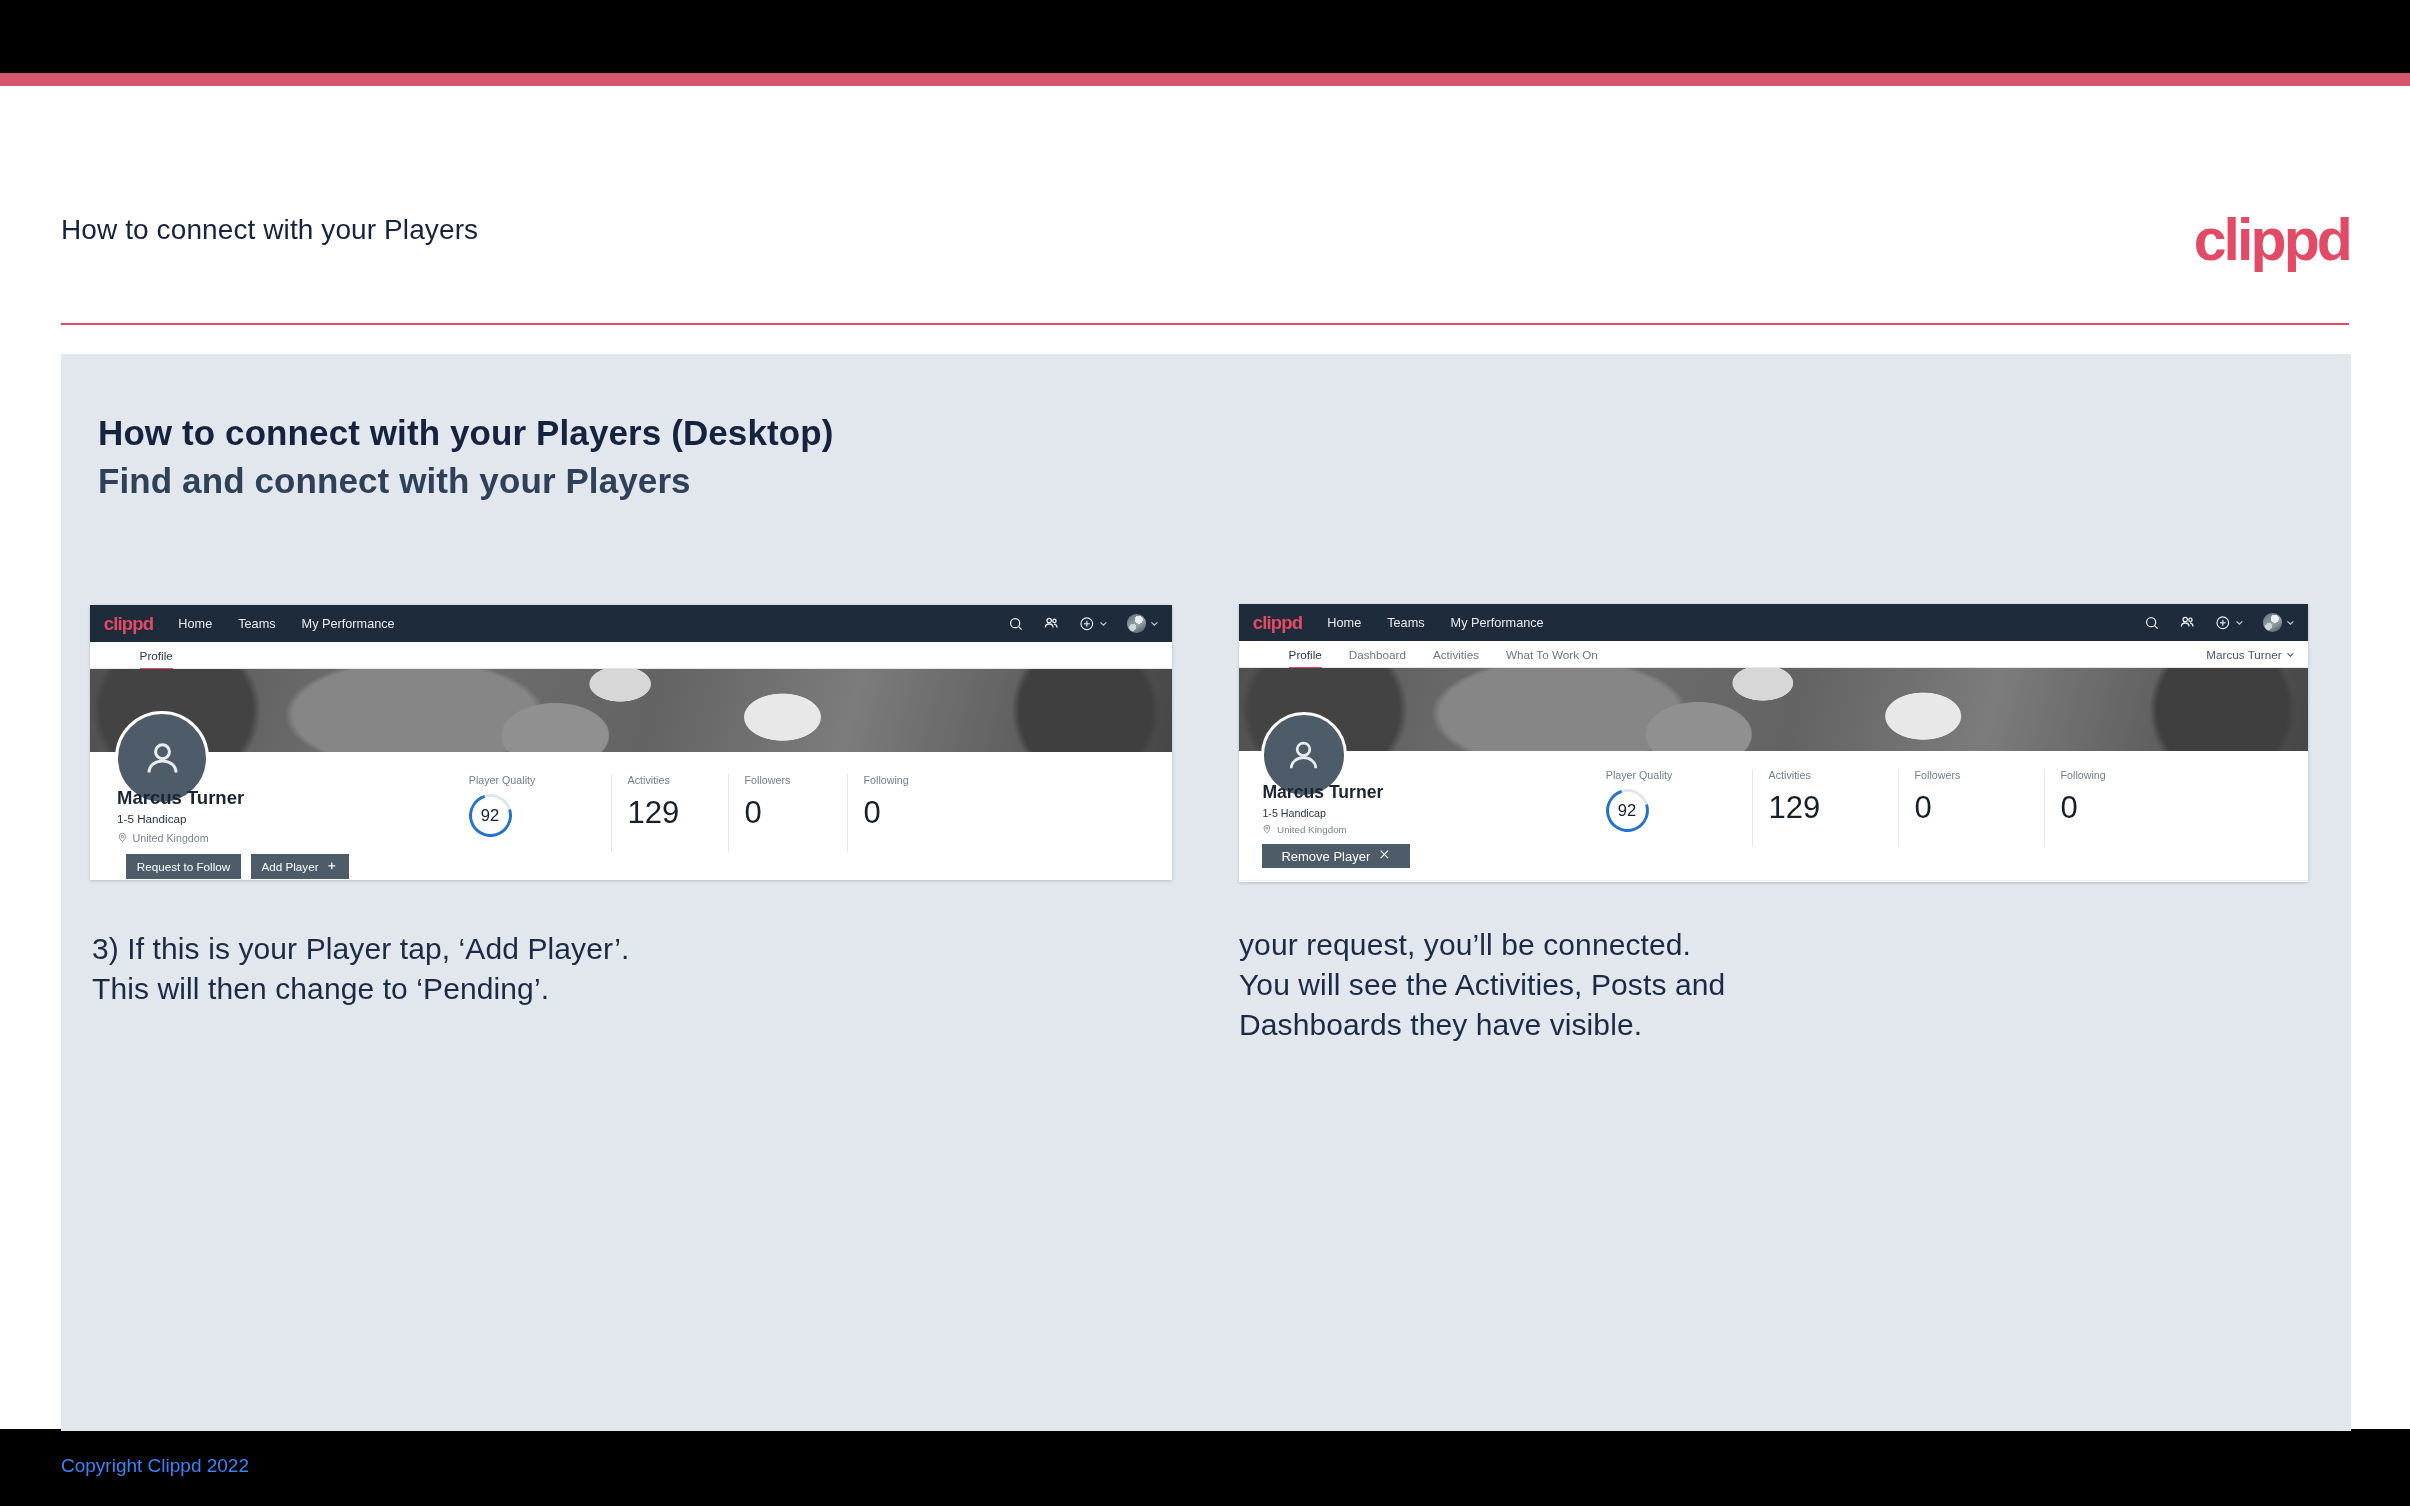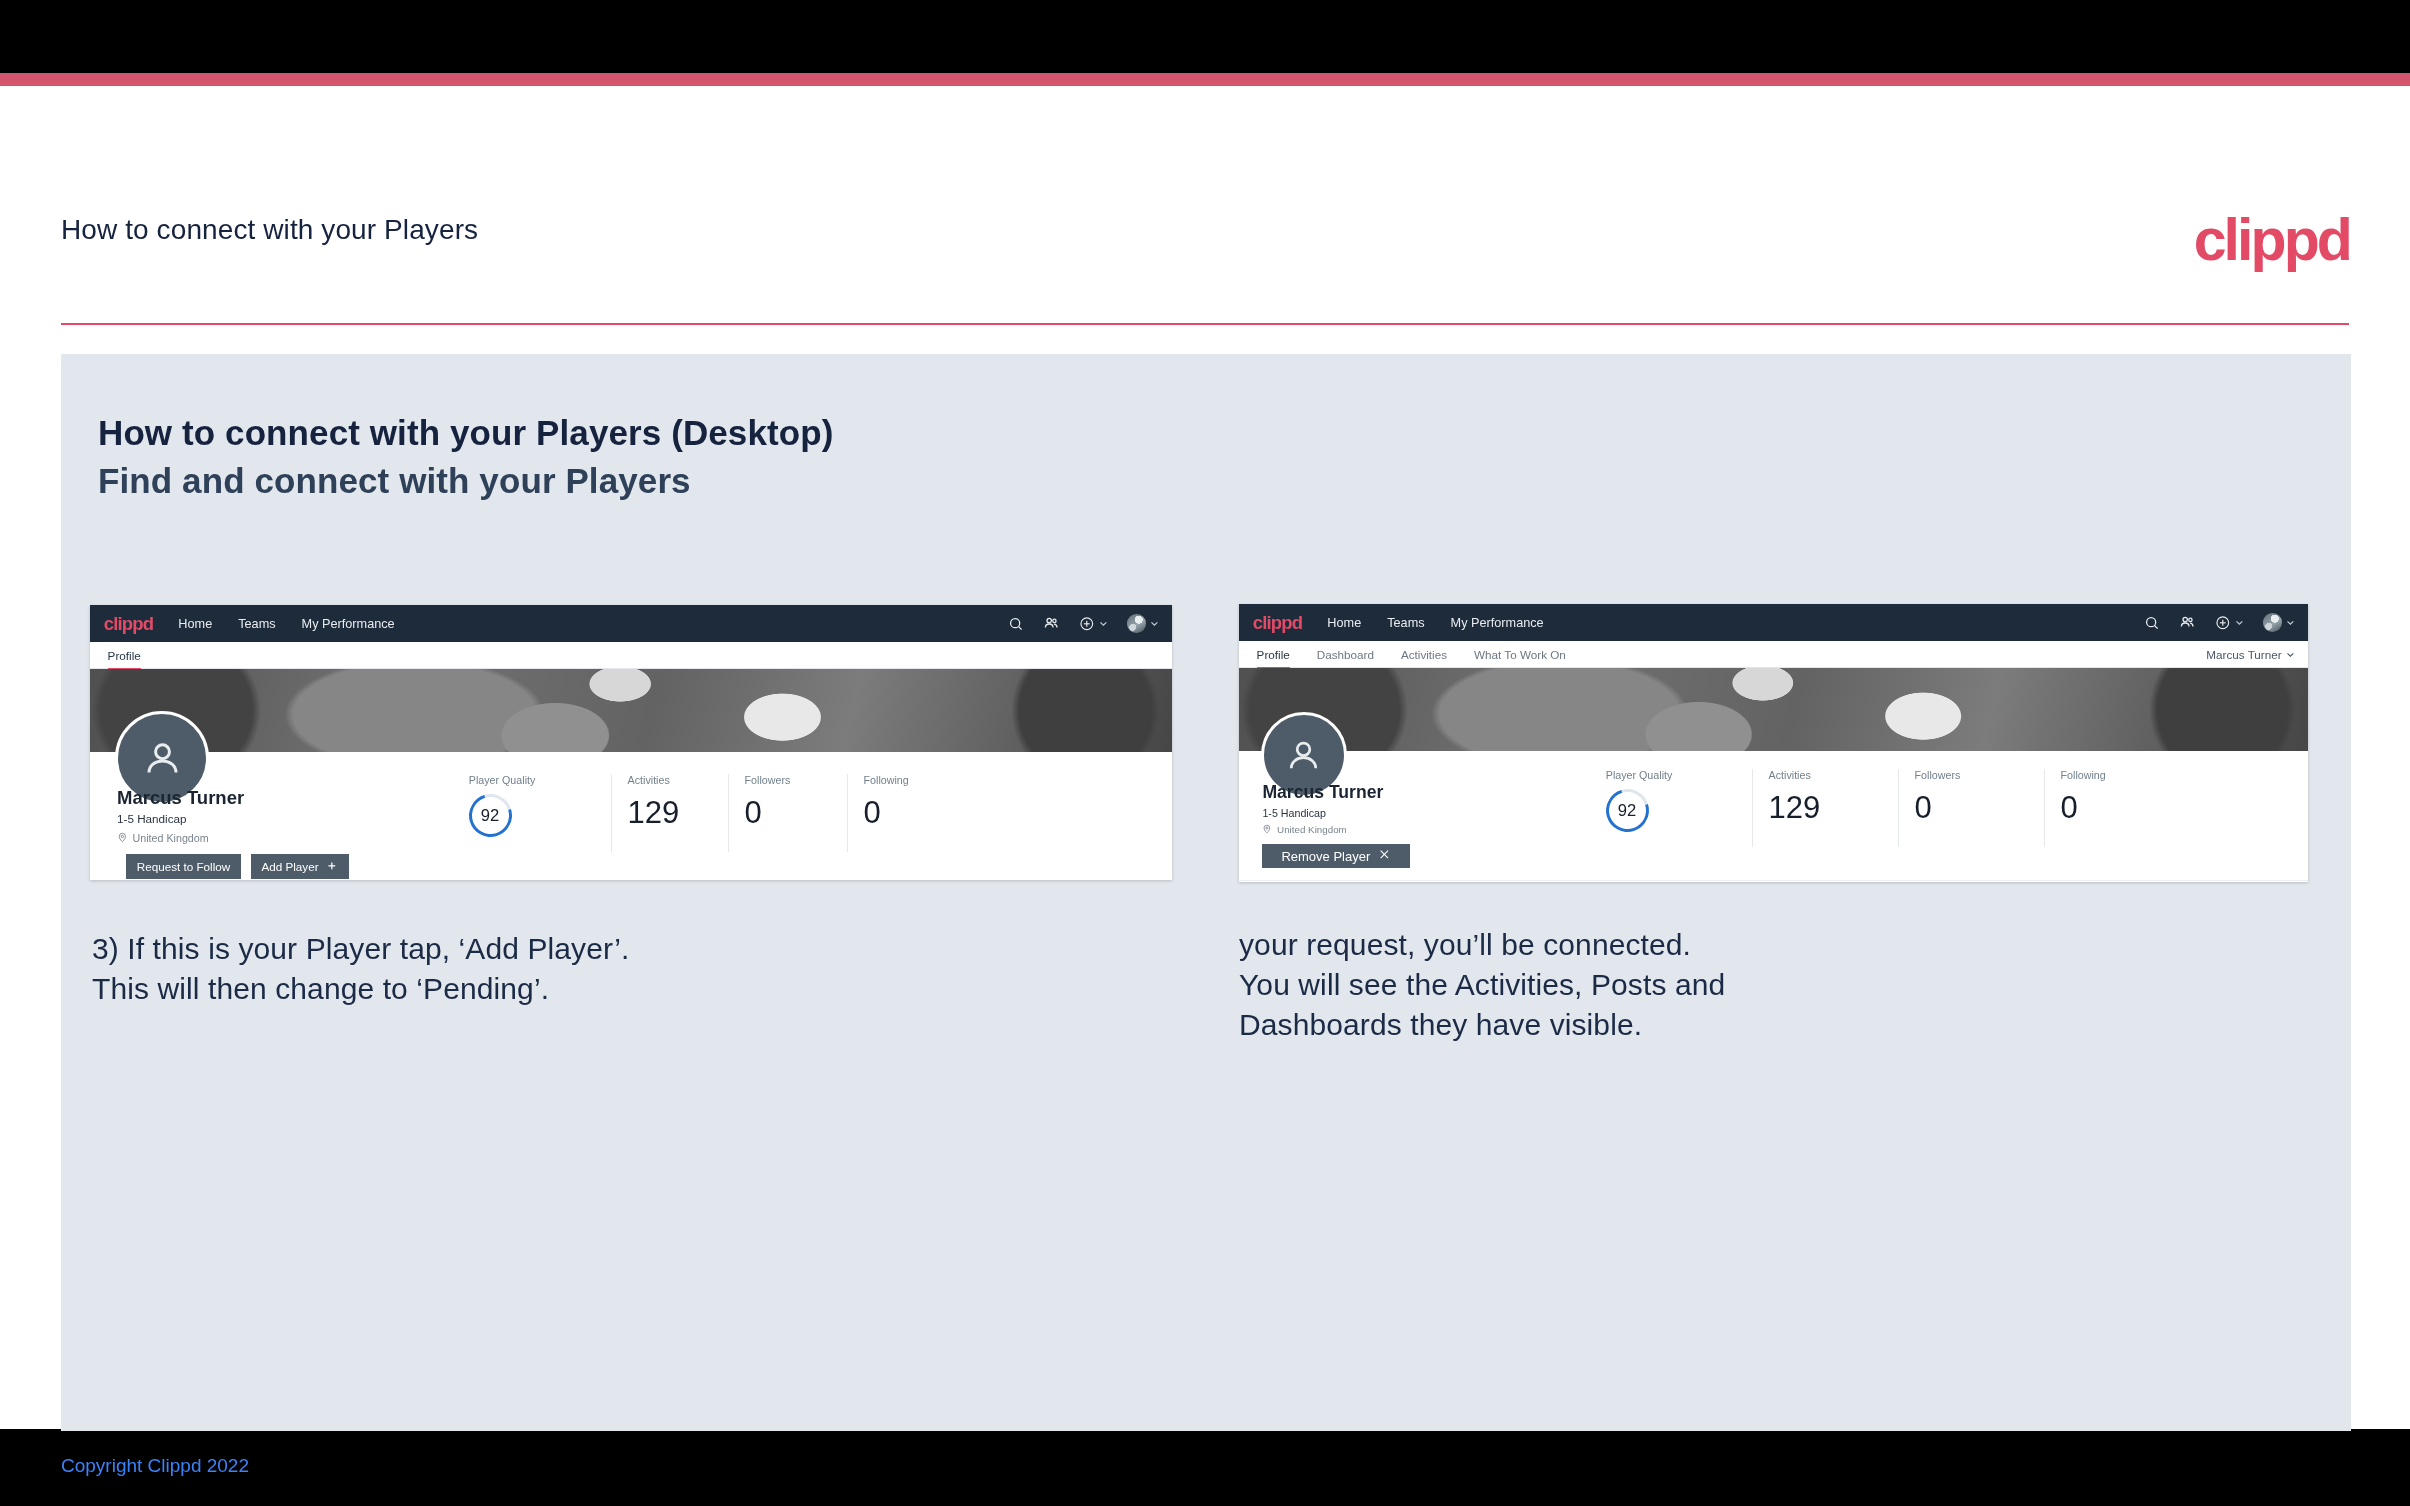--- a/index.html
+++ b/index.html
@@ -87,21 +87,21 @@
   }
   .chev { color:#c7ced6; }
 
   
   .tabsrow {
     position:relative; width:100%; background:#fff;
     border-bottom:1px solid #e3e6ea;
     display:flex; align-items:center; padding:0 13.7px;
   }
   .tab { color:#6d7884; position:relative; white-space:nowrap; }
-  .tab.active { color:#2a3647; }
+  .tab.active { color:#2a3647;margin-left:32px; }
   .tab.active::after {
     content:""; position:absolute; left:0; right:0; bottom:-1px; height:2px;
     background:#e24a66;
   }
   .tabs-right { margin-left:auto; color:#49566a; display:flex; align-items:center; gap:3.9px; }
 
   
   .hero {
     position:relative; width:100%;
     background-color:#6f757a;

